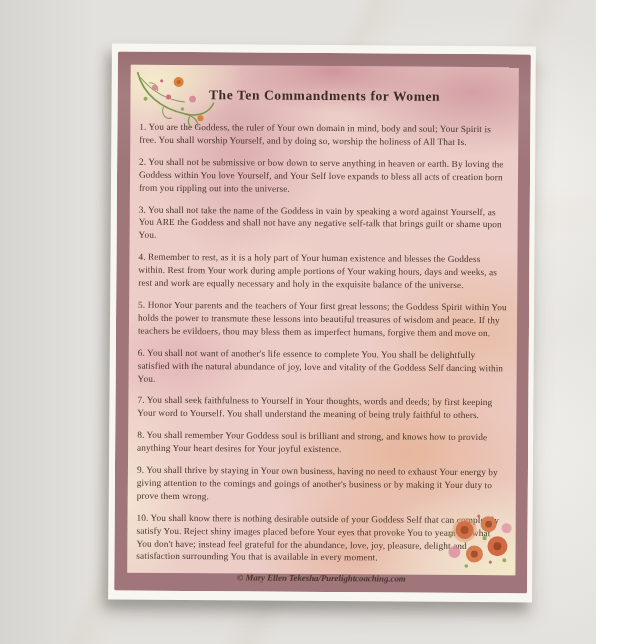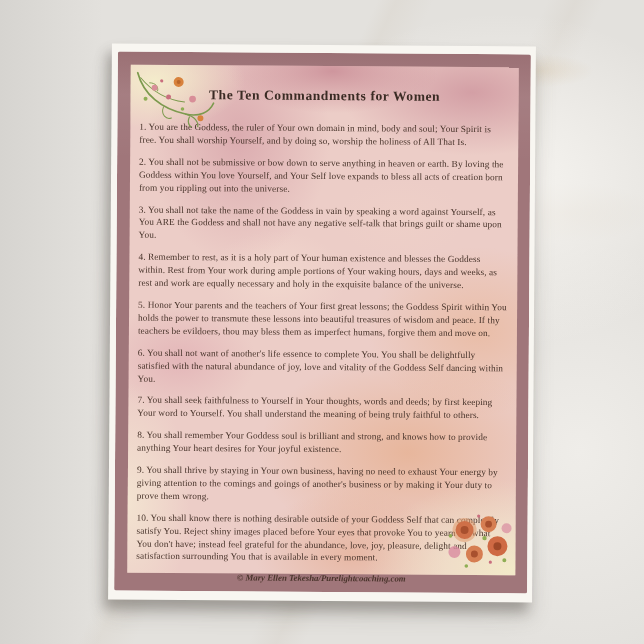--- a/index.html
+++ b/index.html
@@ -7,21 +7,21 @@
     padding: 0;
     width: 644px;
     height: 644px;
     overflow: hidden;
     font-family: "Liberation Serif", serif;
   }
 
   
   .scene {
     position: relative;
-    width: 644px;
+    width: 596px;
     height: 644px;
     background-color: #e3e1dd;
     background-image:
       radial-gradient(ellipse 320px 240px at 78% 28%, rgba(248,246,242,0.95) 0%, rgba(248,246,242,0) 70%),
       radial-gradient(ellipse 260px 300px at 90% 70%, rgba(242,240,236,0.8) 0%, rgba(242,240,236,0) 70%),
       radial-gradient(ellipse 70px 22px at 84% 11%, rgba(198,168,120,0.28) 0%, rgba(198,168,120,0) 75%),
       radial-gradient(ellipse 120px 40px at 88% 33%, rgba(190,170,140,0.16) 0%, rgba(190,170,140,0) 75%),
       linear-gradient(90deg, #d6d4d0 0%, rgba(214,212,208,0) 16%),
       linear-gradient(115deg, rgba(0,0,0,0) 40%, rgba(186,170,145,0.10) 42%, rgba(0,0,0,0) 46%, rgba(0,0,0,0) 58%, rgba(180,165,145,0.10) 61%, rgba(0,0,0,0) 64%);
     text-decoration: underline;

